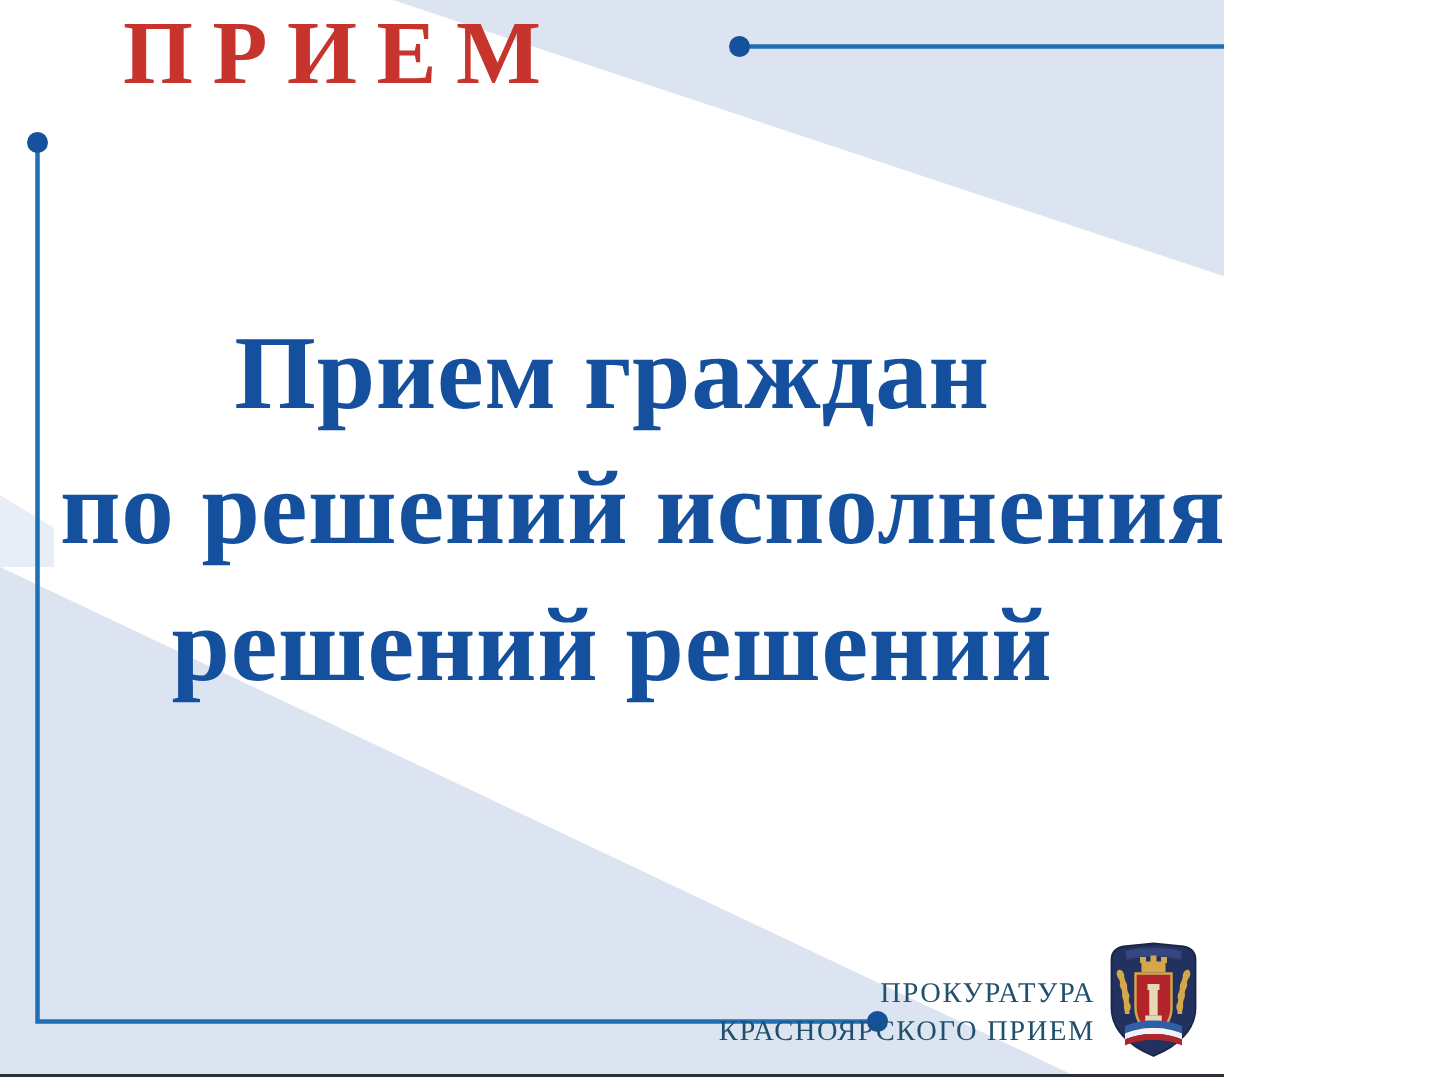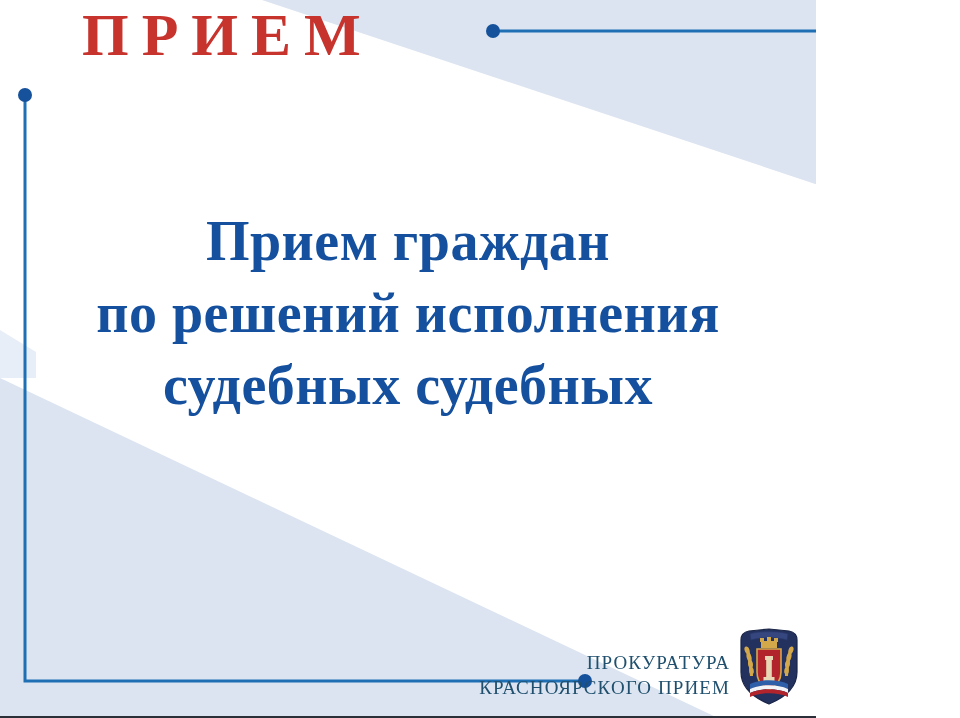--- a/index.html
+++ b/index.html
@@ -65,21 +65,21 @@
   
   .headline {
     position: absolute;
     left: 40px;
     right: 40px;
     top: 205px;
     text-align: center;
     color: #14509e;
     font-family: "Liberation Serif", "DejaVu Serif", serif;
     font-weight: bold;
-    font-size: 56px;
+    font-size: 70px;
     line-height: 1.29;
     letter-spacing: 0.5px;
   }
   .headline .hl-line {
     display: block;
     white-space: nowrap;
   }
 
   
   .logo {
@@ -135,21 +135,21 @@
     <polyline points="25,97 25,681 583,681" fill="none" stroke="#1f6fb5" stroke-width="3"></polyline>
     <circle cx="25" cy="95" r="7" fill="#16529b"></circle>
     <circle cx="585" cy="681" r="7" fill="#16529b"></circle>
   </svg>
 
   <div class="kicker">ПРИЕМ</div>
 
   <div class="headline">
     <span class="hl-line">Прием граждан</span>
     <span class="hl-line">по решений исполнения</span>
-    <span class="hl-line">судебных судебных</span>
+    <span class="hl-line">решений решений</span>
   </div>
 
   <div class="logo">
     <div class="logo-text">
       <span class="lt-line">ПРОКУРАТУРА</span>
       <span class="lt-line">КРАСНОЯРСКОГО ПРИЕМ</span>
     </div>
 
     <svg class="emblem" viewBox="0 0 62 78">
 

